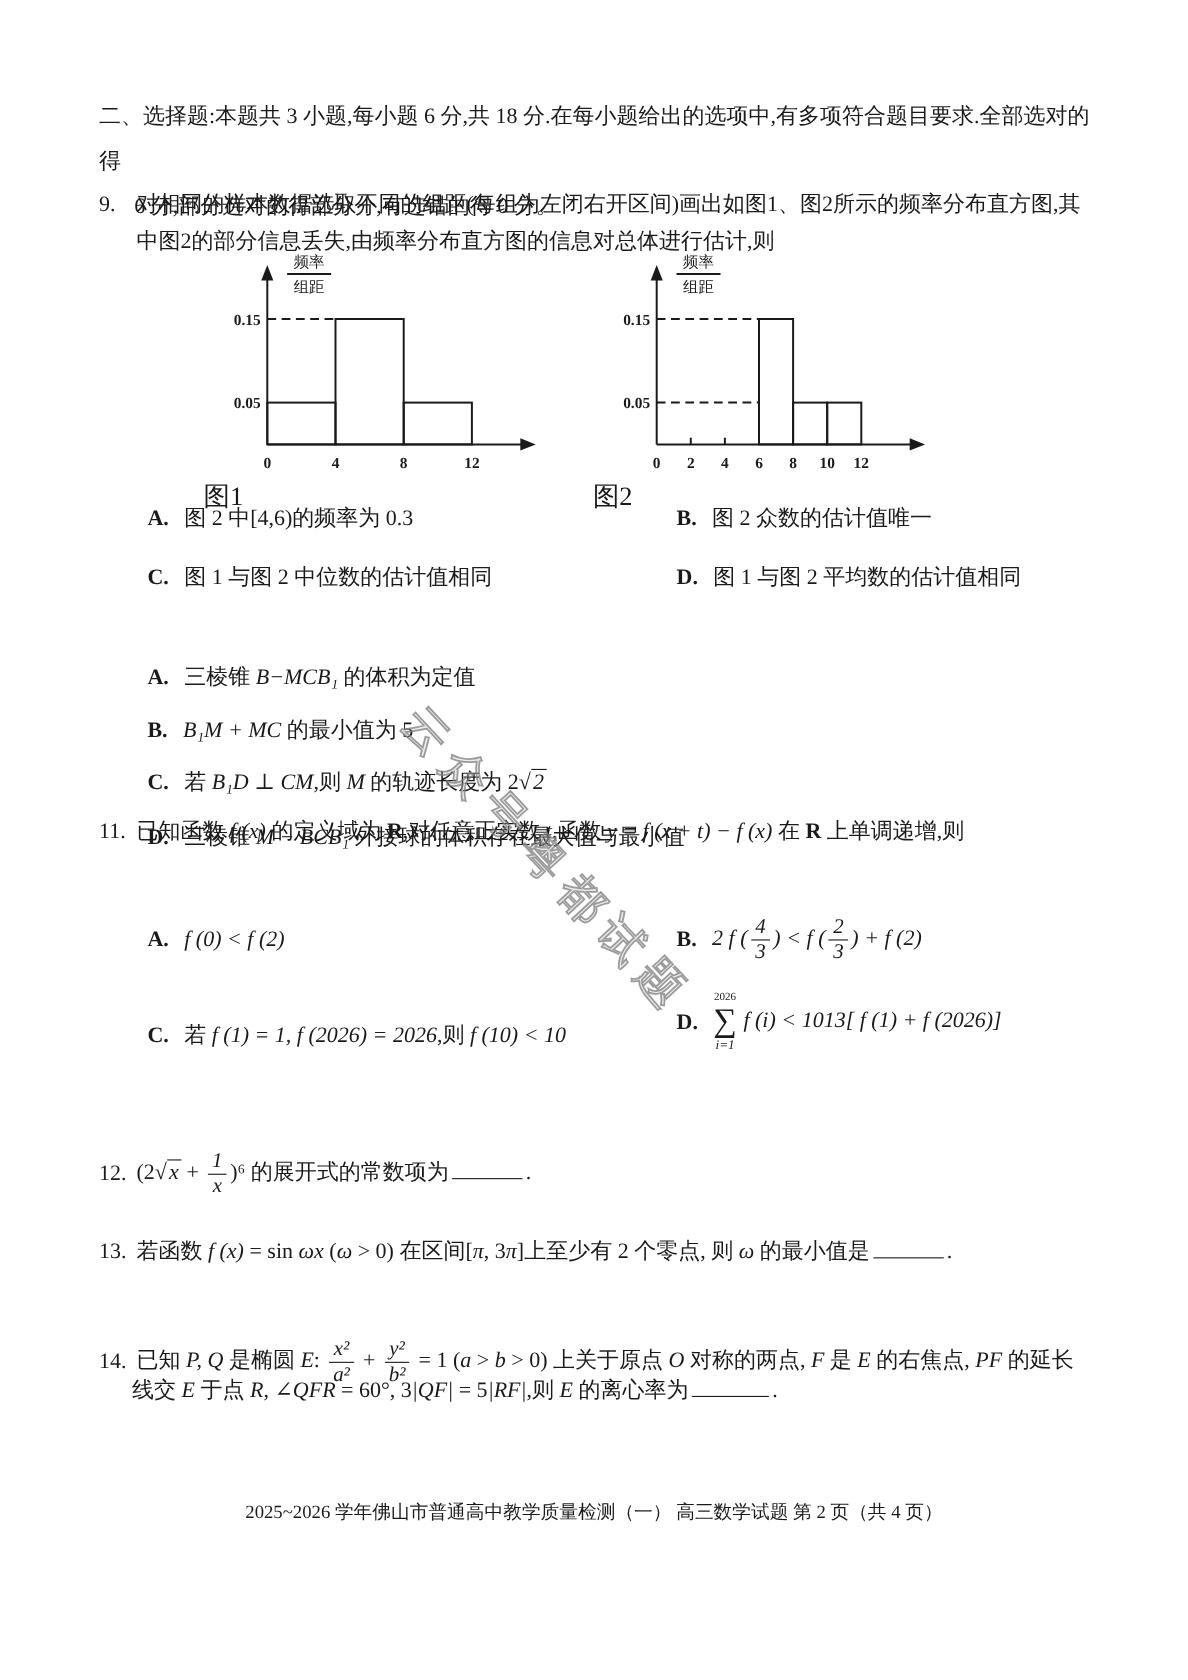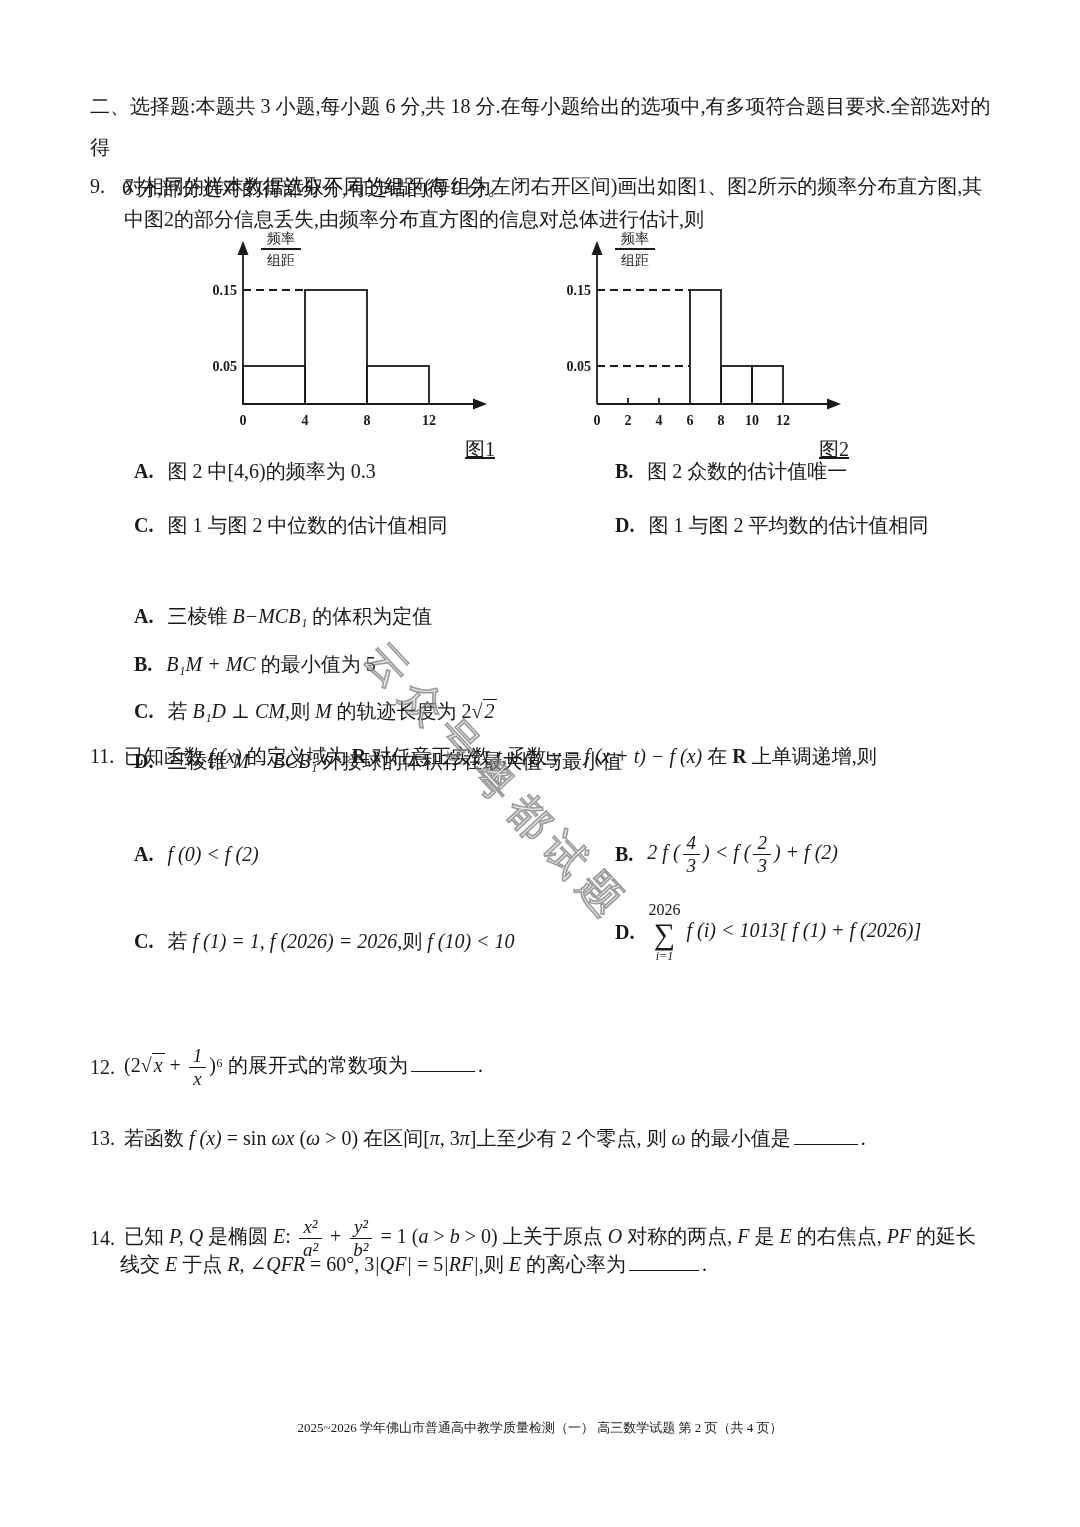--- a/index.html
+++ b/index.html
@@ -21,35 +21,35 @@
   .mi{font-style:italic;}
   .mb{font-weight:bold;}
   .frac{display:inline-flex;flex-direction:column;align-items:center;vertical-align:middle;
         line-height:1.15;margin:0 3px;font-size:19px;}
   .fn{border-bottom:1.5px solid #1a1a1a;padding:0 4px;font-style:italic;}
   .fd{padding:0 4px;font-style:italic;}
   .sq{white-space:nowrap;}
   .sqv{border-top:1.6px solid #1a1a1a;padding:0 2px;font-style:italic;}
   .sum{display:inline-flex;flex-direction:column;align-items:center;vertical-align:middle;
        line-height:1;margin-right:6px;}
-  .stop{font-size:16px;}
+  .stop{font-size:10px;}
   .ssig{font-size:30px;margin:1px 0;}
   .sbot{font-size:12px;font-style:italic;}
   .blank{display:inline-block;height:5px;border-bottom:1.6px solid #1a1a1a;margin:0 3px;vertical-align:baseline;}
   .figs{position:absolute;display:flex;gap:44px;}
   .fig{margin:0;}
-  .fig figcaption{text-align:right;font-size:20px;margin-top:0;text-decoration:underline;}
+  .fig figcaption{text-align:left;font-size:24px;margin-top:0;}
   .histsvg{width:310px;height:205px;}
   .tk{font-weight:bold;font-size:14px;fill:#1a1a1a;font-family:"Liberation Serif",serif;}
   .yl{font-size:14px;fill:#1a1a1a;font-family:"Liberation Serif",serif;}
   .wm{position:absolute;left:398px;top:626px;transform:rotate(47deg);transform-origin:0 0;
       font-size:42px;letter-spacing:10px;white-space:nowrap;z-index:3;pointer-events:none;
       color:rgba(150,150,150,0.22);-webkit-text-stroke:1.6px rgba(125,125,125,0.75);
       font-family:"DejaVu Sans",sans-serif;}
-  .footer{position:absolute;top:1418px;left:0;width:100%;text-align:center;font-size:13px;}
+  .footer{position:absolute;top:1361px;left:0;width:100%;text-align:center;font-size:17px;}
 </style>
 </head>
 <body>
 
 <div class="sheet">
 
   <div class="wm">云众号粤都试题</div>
 
   <div class="blk bold" style="top:86px">
     <div class="secline">二、选择题:本题共 3 小题,每小题 6 分,共 18 分.在每小题给出的选项中,有多项符合题目要求.全部选对的得</div>

